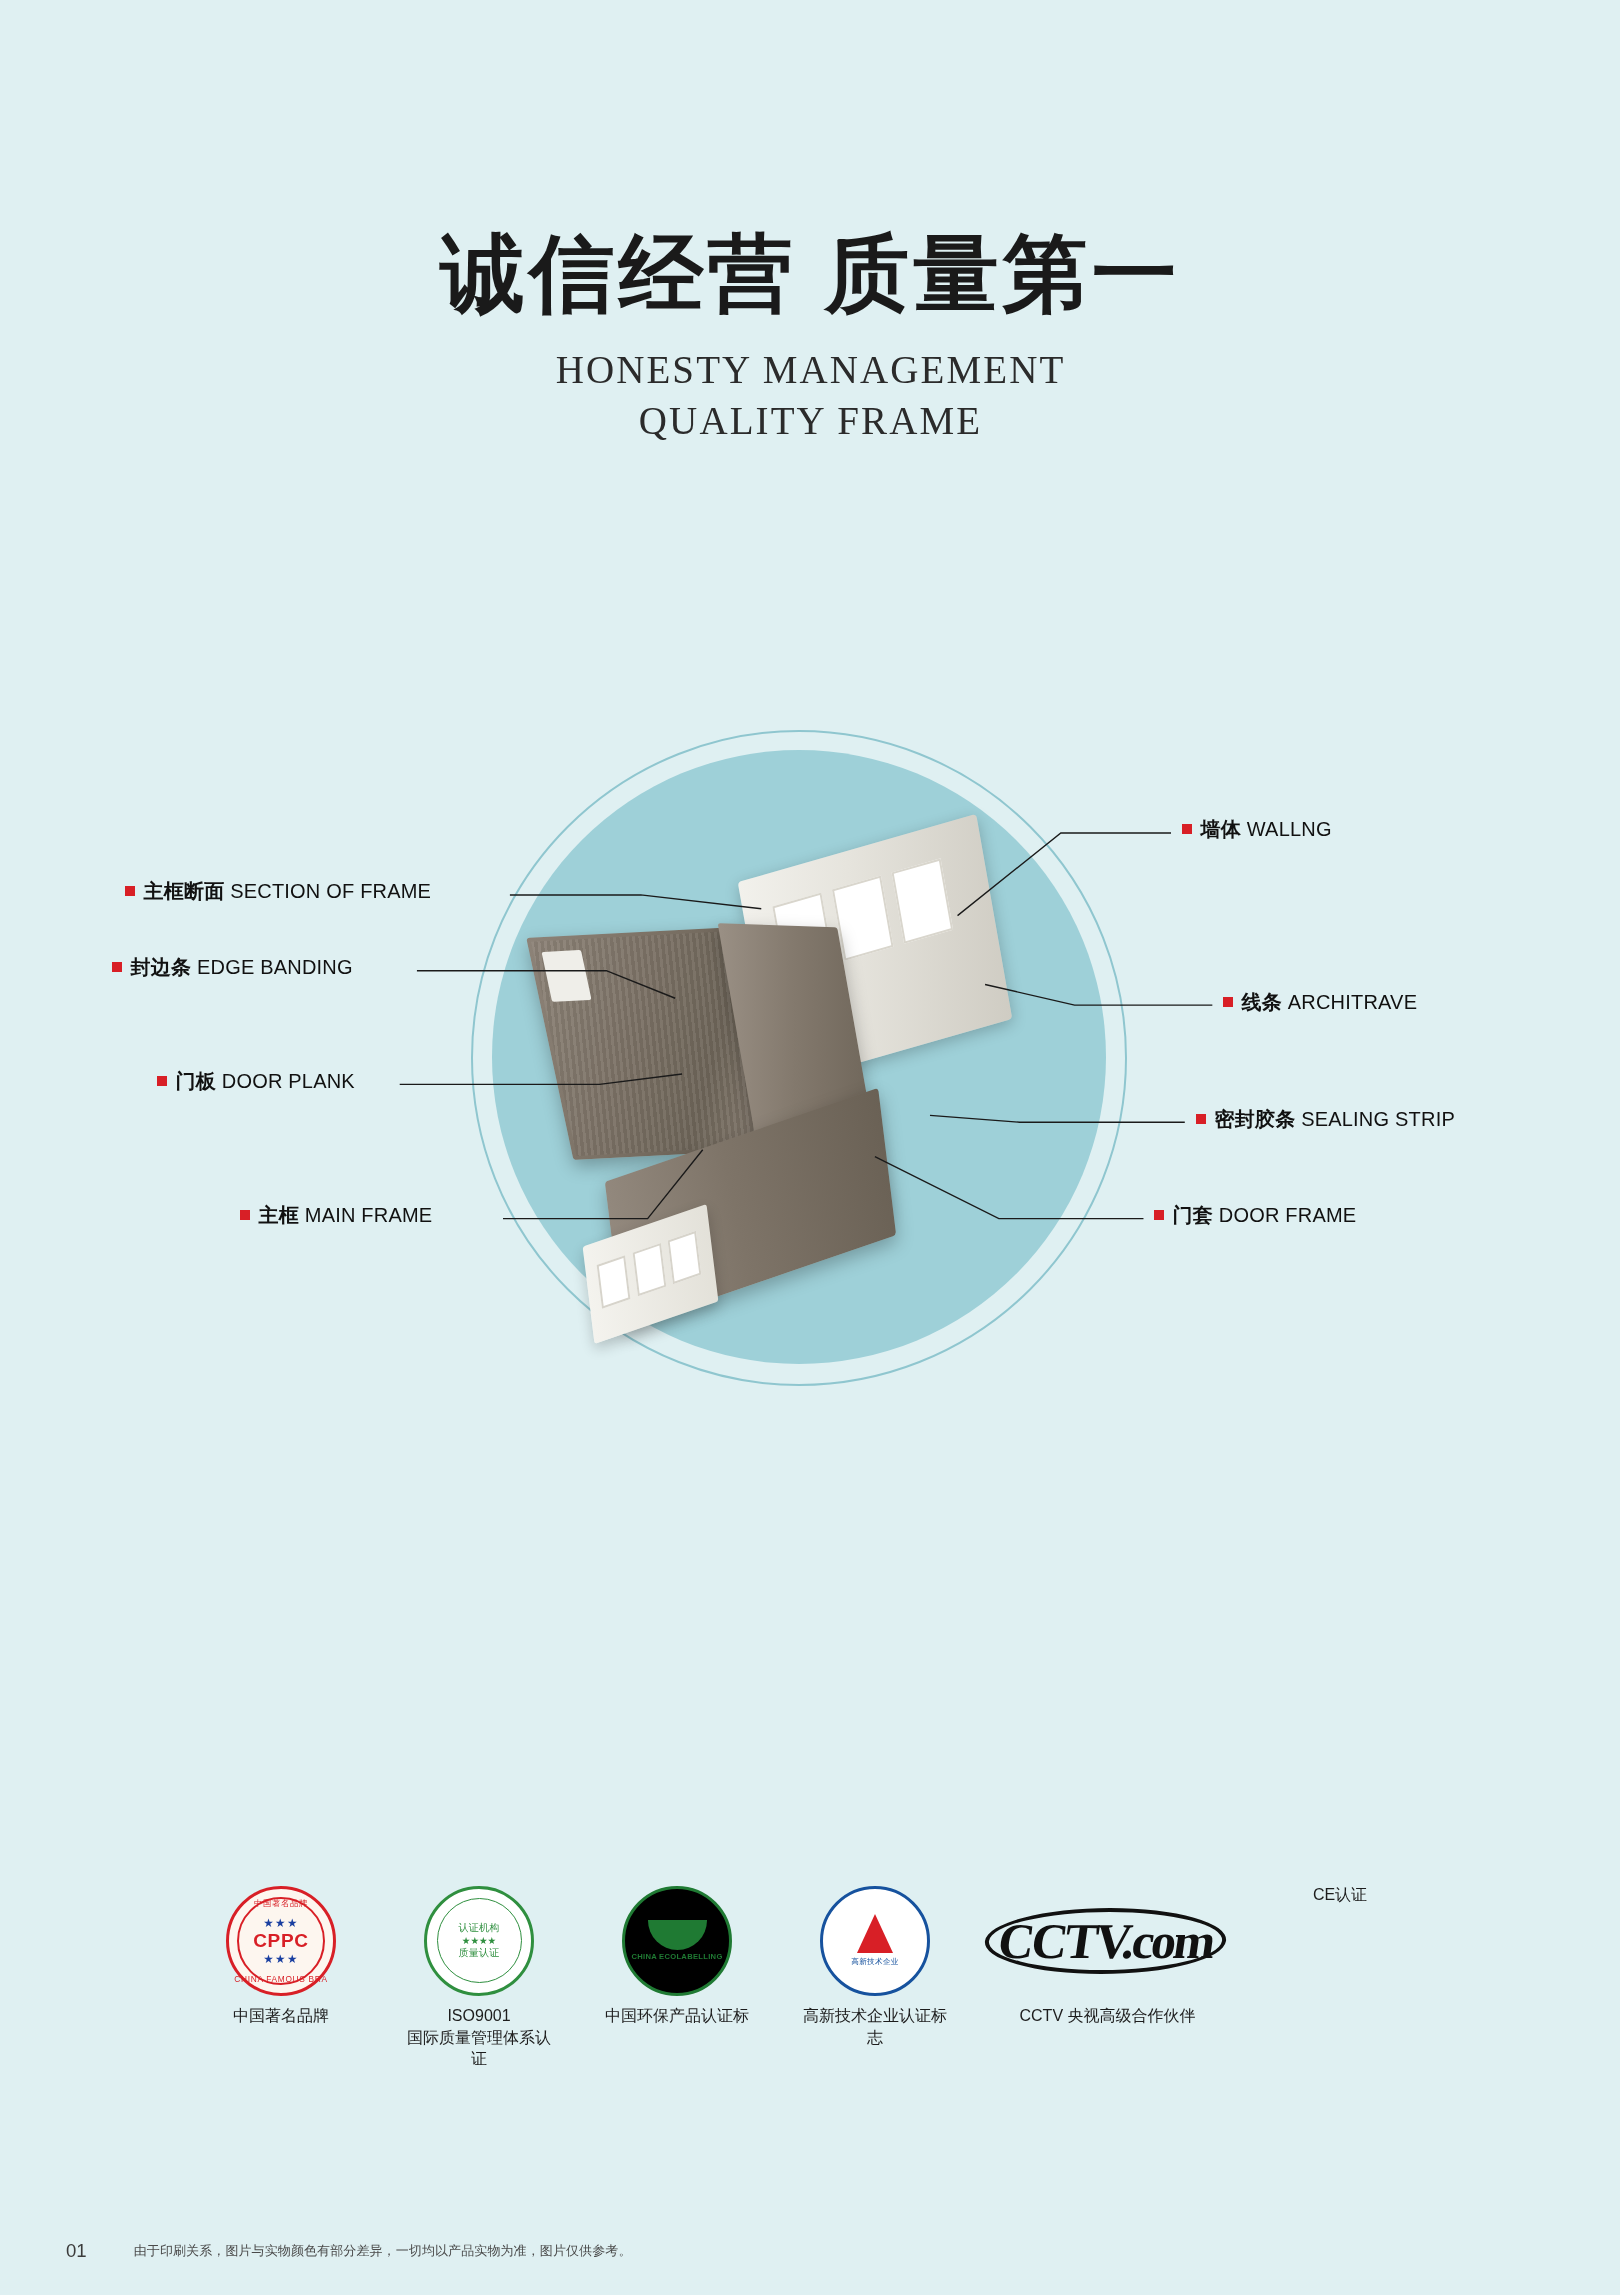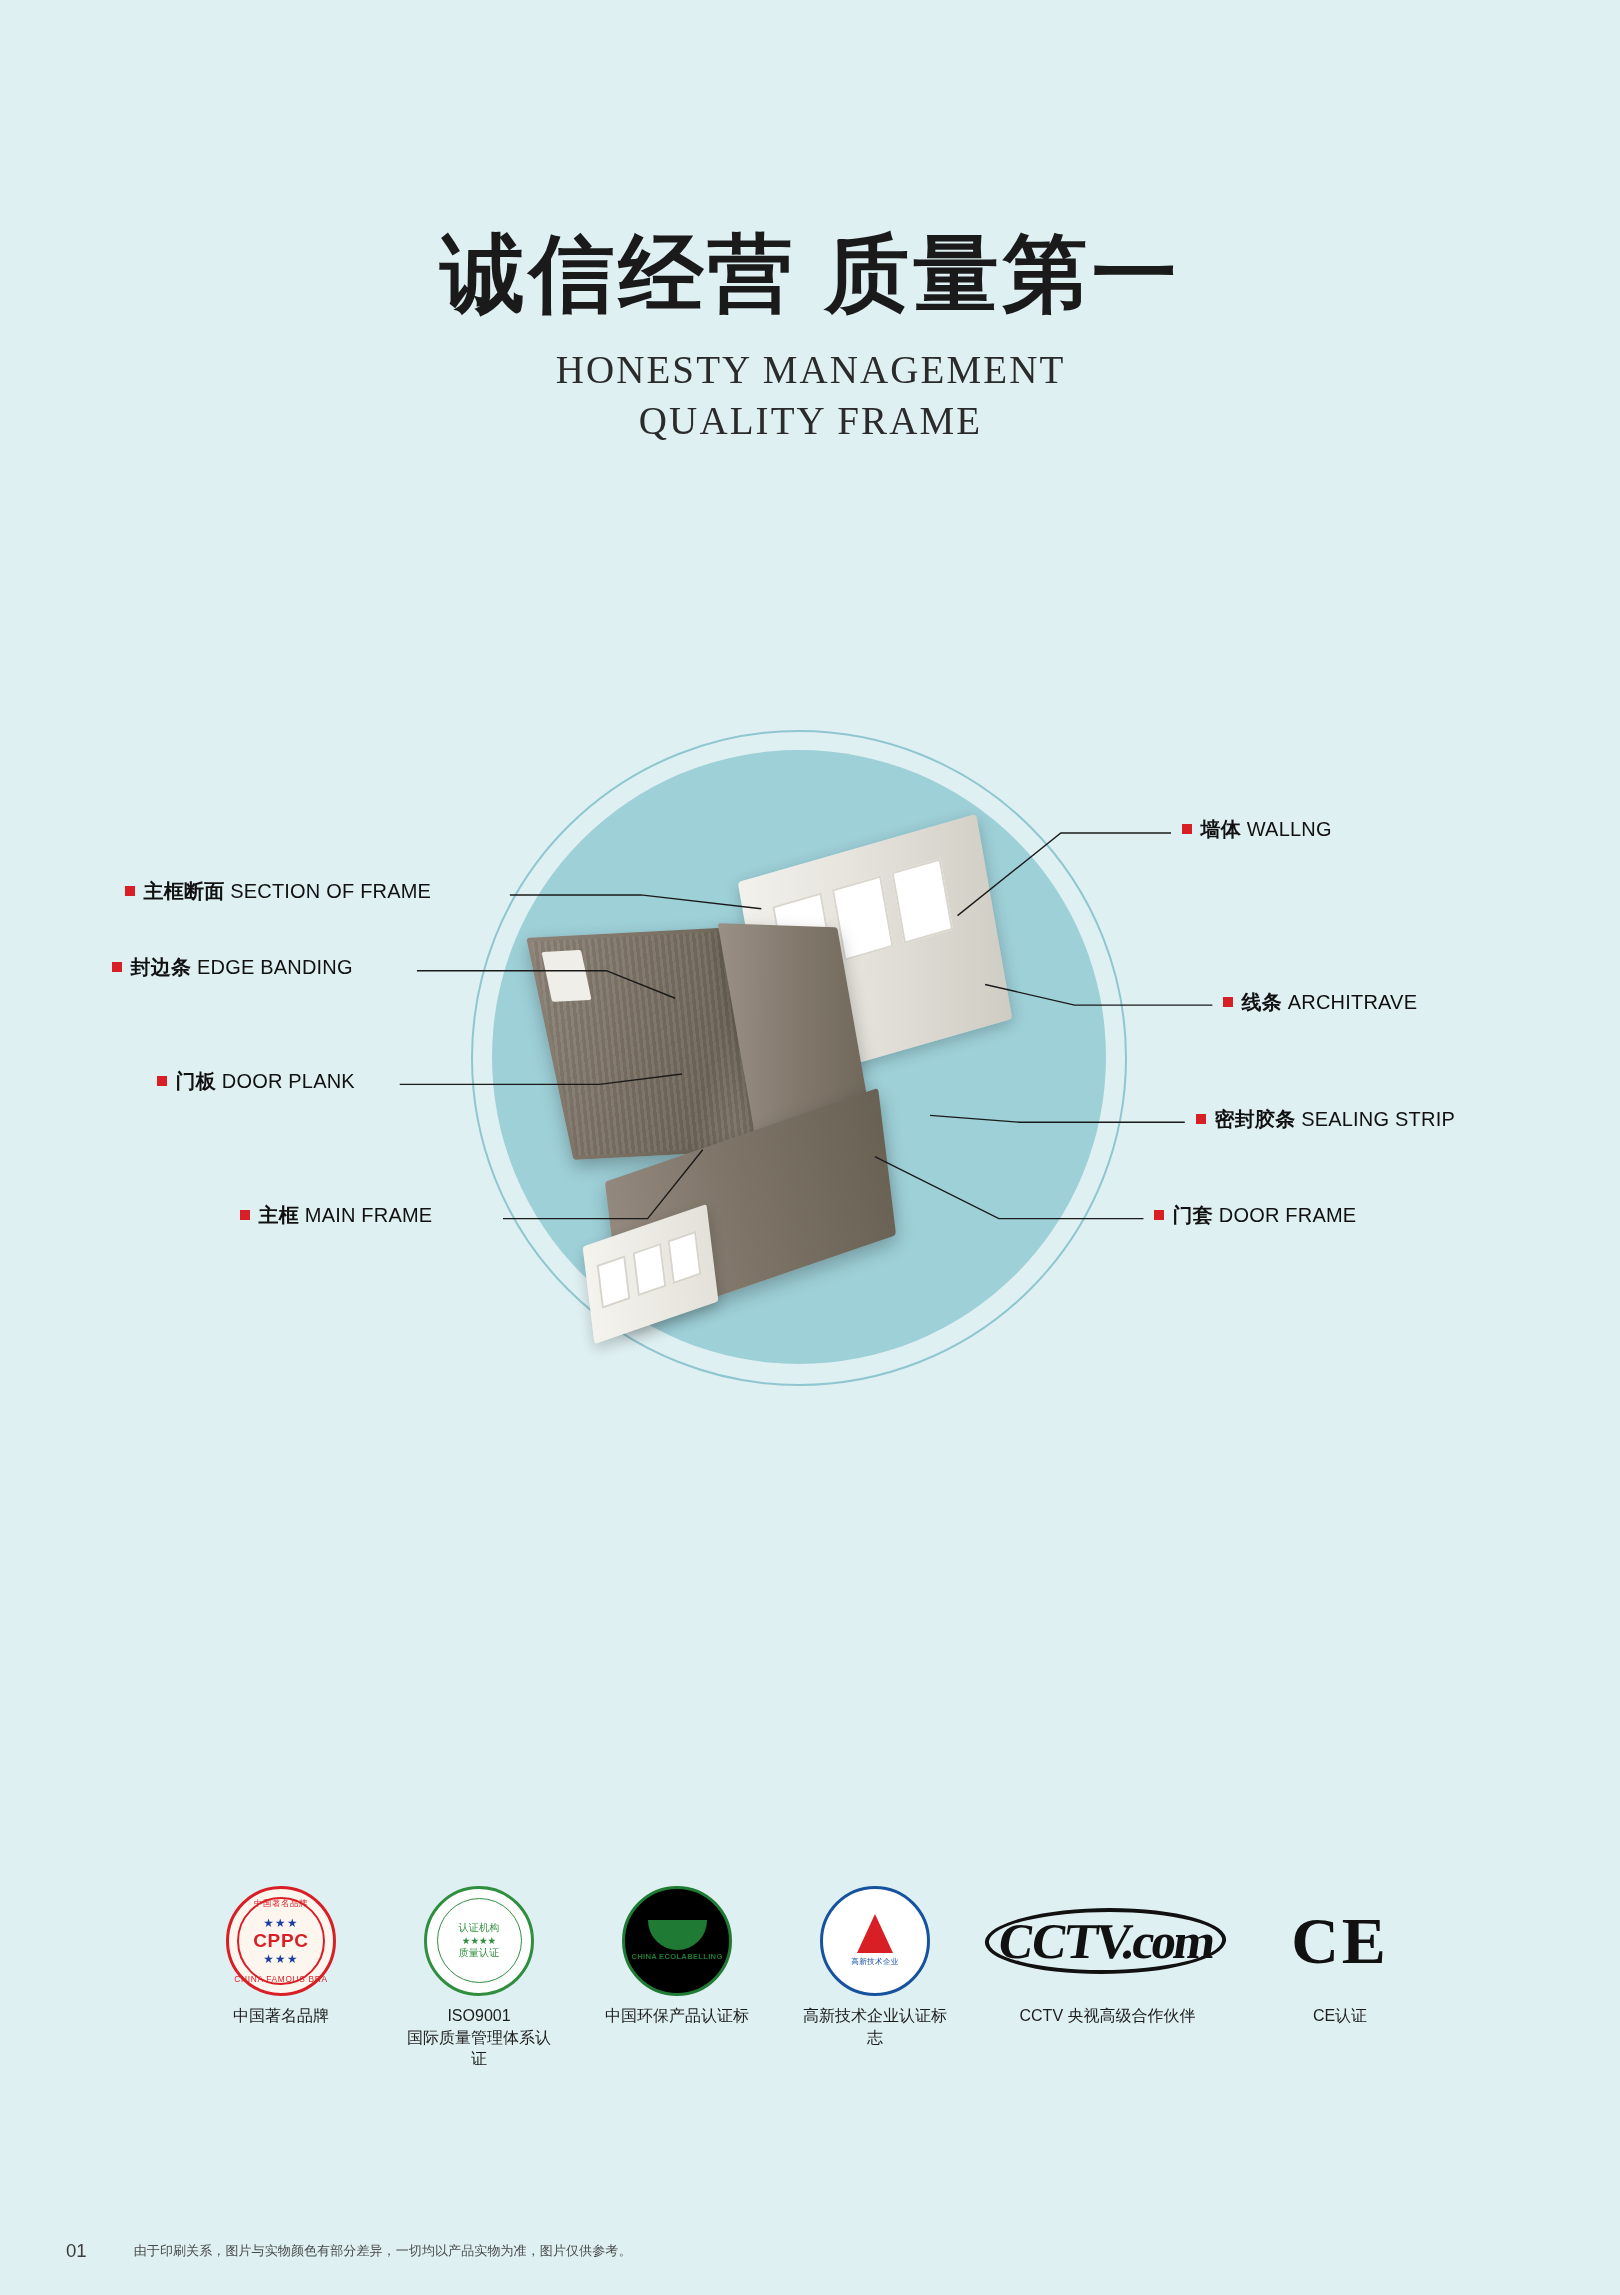--- a/index.html
+++ b/index.html
@@ -481,23 +481,20 @@
   <div class="cert cert-wide">
     <div class="cert-badge">
       <div class="cctv">
         <span class="oval">CCTV.com</span>
       </div>
     </div>
     <div class="cert-label">CCTV 央视高级合作伙伴</div>
   </div>
 
   <div class="cert">
-    <div class="cert-badge">
-      <div class="ce">CE</div>
-    </div>
     <div class="cert-label">CE认证</div>
   </div>
 
 </div>
 
 <div class="footer">
   <span class="pg">01</span>
   <span class="note">由于印刷关系，图片与实物颜色有部分差异，一切均以产品实物为准，图片仅供参考。</span>
 </div>
 

